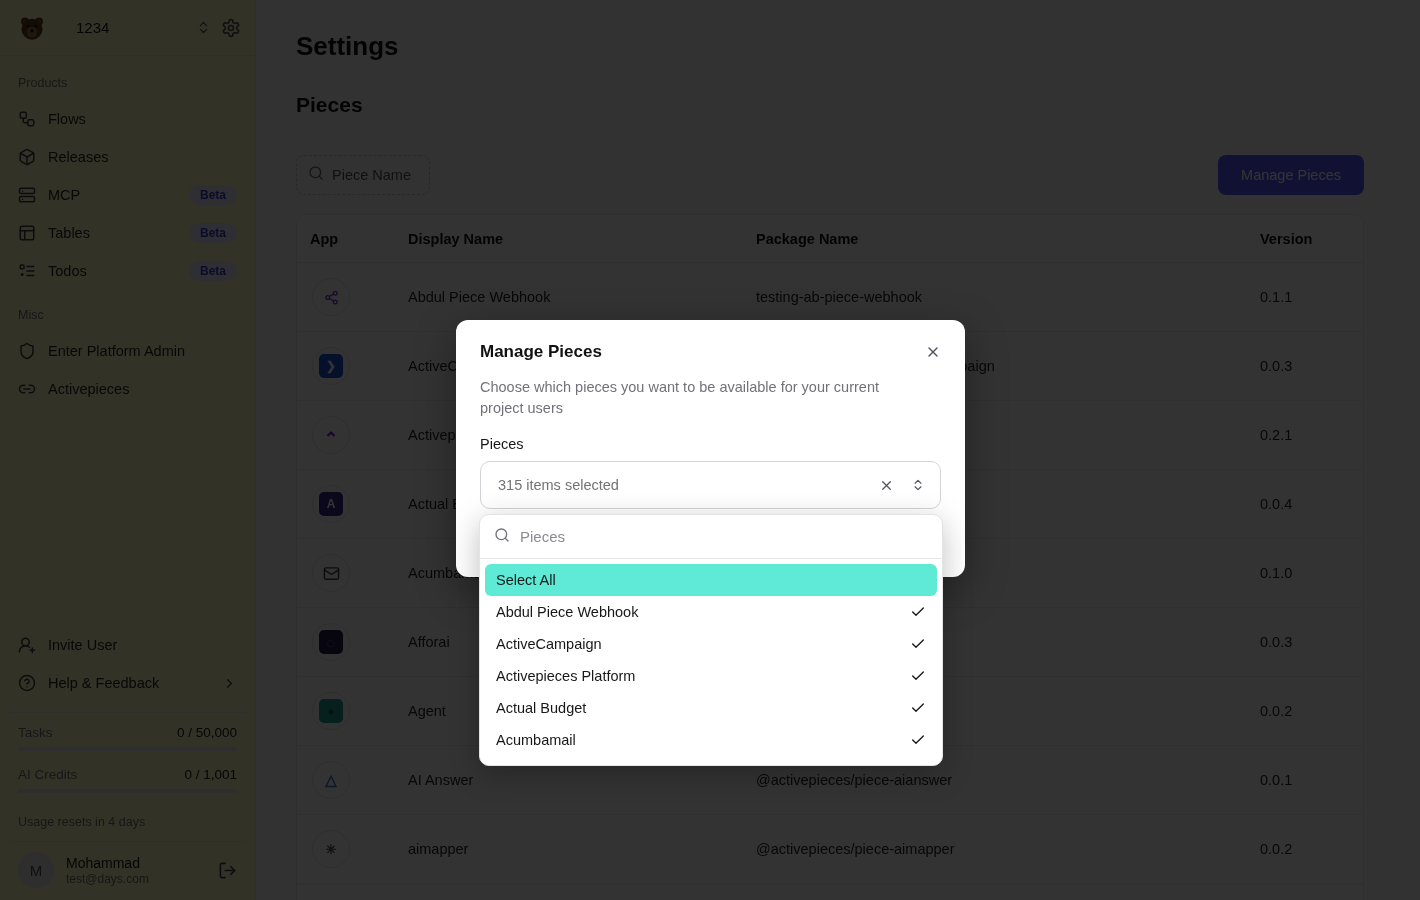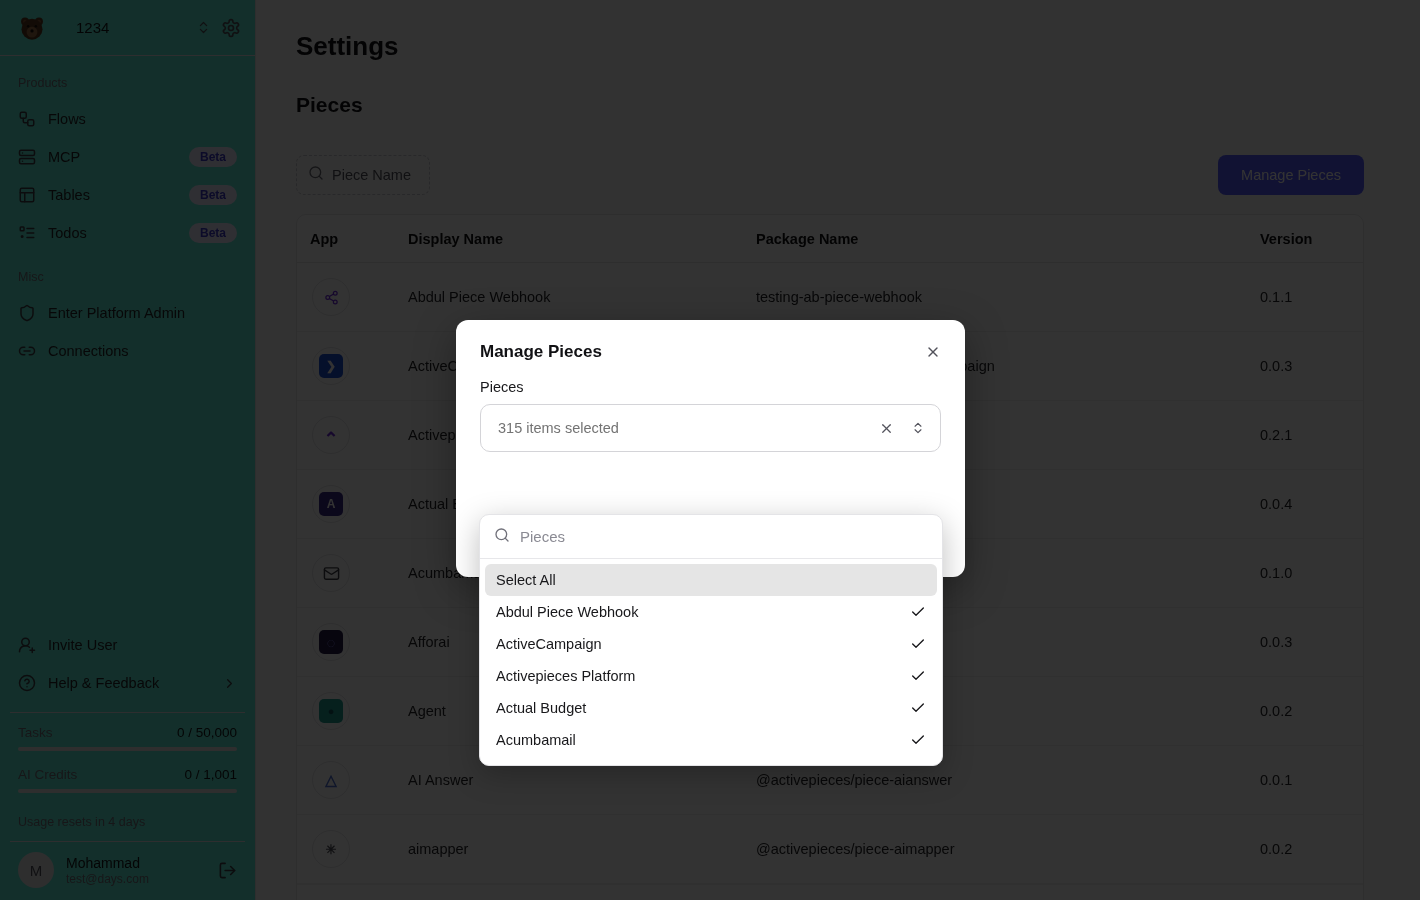--- a/index.html
+++ b/index.html
@@ -2,21 +2,21 @@
 <html><head>
 <meta charset="utf-8">
 <style>
   * { margin:0; padding:0; box-sizing:border-box; }
   html,body { width:1420px; height:900px; overflow:hidden; }
   body { font-family:"Liberation Sans", sans-serif; background:#fafafa; color:#18181b; position:relative; }
 
   svg.ic { stroke:currentColor; fill:none; stroke-width:2; stroke-linecap:round; stroke-linejoin:round; }
 
   
-  .sidebar { position:absolute; left:0; top:0; width:256px; height:900px; background:#5eead4; border-right:1px solid #e4e4e7; display:flex; flex-direction:column; z-index:1; }
+  .sidebar { position:absolute; left:0; top:0; width:256px; height:900px; background:#fef9c3; border-right:1px solid #e4e4e7; display:flex; flex-direction:column; z-index:1; }
   .sb-head { height:56px; display:flex; align-items:center; gap:10px; padding:0 14px 0 18px; border-bottom:1px solid #e7e7ea; }
   .logo { width:28px; height:28px; flex:0 0 auto; }
   .proj-name { font-size:15px; font-weight:500; color:#18181b; margin-left:20px; }
   .sb-head .spacer { flex:1; }
   .sb-head .hicon { color:#52525b; display:flex; align-items:center; cursor:pointer; }
   .nav { padding:14px 10px 0; }
   .grp-label { font-size:12.5px; color:#71717a; padding:6px 8px 10px; }
   .nav-item { height:38px; display:flex; align-items:center; gap:12px; padding:0 8px; border-radius:6px; font-size:14.5px; color:#27272a; cursor:pointer; }
   .nav-item .nicon { width:18px; height:18px; color:#3f3f46; display:flex; }
   .badge-beta { margin-left:auto; background:#e8ebfd; color:#3f3bcb; font-size:12px; font-weight:700; padding:3px 11px; border-radius:11px; }
@@ -75,21 +75,21 @@
   .select-value { font-size:14.5px; color:#737373; }
   .select-trigger .spacer { flex:1; }
   .sel-clear { color:#52525b; display:flex; cursor:pointer; margin-right:17px; }
   .sel-chevrons { color:#52525b; display:flex; cursor:pointer; }
 
   .popover { position:absolute; left:479px; top:514px; width:464px; height:252px; background:#fff; border:1px solid #e4e4e7; border-radius:10px; box-shadow:0 8px 30px rgba(0,0,0,.25); z-index:20; overflow:hidden; }
   .pop-search { height:44px; display:flex; align-items:center; gap:10px; padding:0 14px; border-bottom:1px solid #e7e7ea; color:#71717a; }
   .pop-search .ph { font-size:15px; color:#8a8a93; }
   .pop-list { padding:5px; }
   .opt { height:32px; display:flex; align-items:center; border-radius:6px; padding:0 11px; font-size:14.5px; color:#18181b; cursor:pointer; }
-  .opt.hl { background:#e5e5e5; }
+  .opt.hl { background:#5eead4; }
   .opt .spacer { flex:1; }
   .opt .check { color:#18181b; display:flex; }
 </style>
 </head>
 <body>
 
 <div class="sidebar">
   <div class="sb-head">
     <span class="logo">
       <svg viewBox="0 0 24 24" width="28" height="28">
@@ -129,20 +129,30 @@
             <rect x="3" y="3" width="8" height="8" rx="2"></rect>
             <path d="M7 11v4a2 2 0 0 0 2 2h4"></path>
             <rect x="13" y="13" width="8" height="8" rx="2"></rect>
           </svg>
         </span>
       <span>Flows</span>
     </div>
     <div class="nav-item">
       <span class="nicon">
           <svg class="ic" viewBox="0 0 24 24" width="18" height="18">
+            <path d="M21 8a2 2 0 0 0-1-1.73l-7-4a2 2 0 0 0-2 0l-7 4A2 2 0 0 0 3 8v8a2 2 0 0 0 1 1.73l7 4a2 2 0 0 0 2 0l7-4A2 2 0 0 0 21 16Z"></path>
+            <path d="m3.3 7 8.7 5 8.7-5"></path>
+            <path d="M12 22V12"></path>
+          </svg>
+        </span>
+      <span>Releases</span>
+    </div>
+    <div class="nav-item">
+      <span class="nicon">
+          <svg class="ic" viewBox="0 0 24 24" width="18" height="18">
             <rect x="2" y="3" width="20" height="7" rx="2"></rect>
             <rect x="2" y="14" width="20" height="7" rx="2"></rect>
             <line x1="6" x2="6.01" y1="6.5" y2="6.5"></line>
             <line x1="6" x2="6.01" y1="17.5" y2="17.5"></line>
           </svg>
         </span>
       <span>MCP</span>
       <span class="badge-beta">Beta</span>
     </div>
     <div class="nav-item">
@@ -180,21 +190,21 @@
       <span>Enter Platform Admin</span>
     </div>
     <div class="nav-item">
       <span class="nicon">
           <svg class="ic" viewBox="0 0 24 24" width="18" height="18">
             <path d="M9 17H7A5 5 0 0 1 7 7h2"></path>
             <path d="M15 7h2a5 5 0 1 1 0 10h-2"></path>
             <line x1="8" x2="16" y1="12" y2="12"></line>
           </svg>
         </span>
-      <span>Connections</span>
+      <span>Activepieces</span>
     </div>
   </div>
 
   <div class="nav-spacer"></div>
 
   <div class="sb-foot">
     <div class="nav-item">
       <span class="nicon">
           <svg class="ic" viewBox="0 0 24 24" width="18" height="18">
             <path d="M2 21a8 8 0 0 1 13.292-6"></path>
@@ -388,20 +398,21 @@
 <div class="modal">
   <div class="modal-title-row">
     <span class="modal-title">Manage Pieces</span>
     <span class="modal-close">
         <svg class="ic" viewBox="0 0 24 24" width="16" height="16">
           <path d="M18 6 6 18"></path>
           <path d="m6 6 12 12"></path>
         </svg>
       </span>
   </div>
+  <div class="modal-desc">Choose which pieces you want to be available for your current project users</div>
   <div class="field-label">Pieces</div>
   <div class="select-trigger">
     <span class="select-value">315 items selected</span>
     <span class="spacer"></span>
     <span class="sel-clear">
         <svg class="ic" viewBox="0 0 24 24" width="15" height="15">
           <path d="M18 6 6 18"></path>
           <path d="m6 6 12 12"></path>
         </svg>
       </span>

